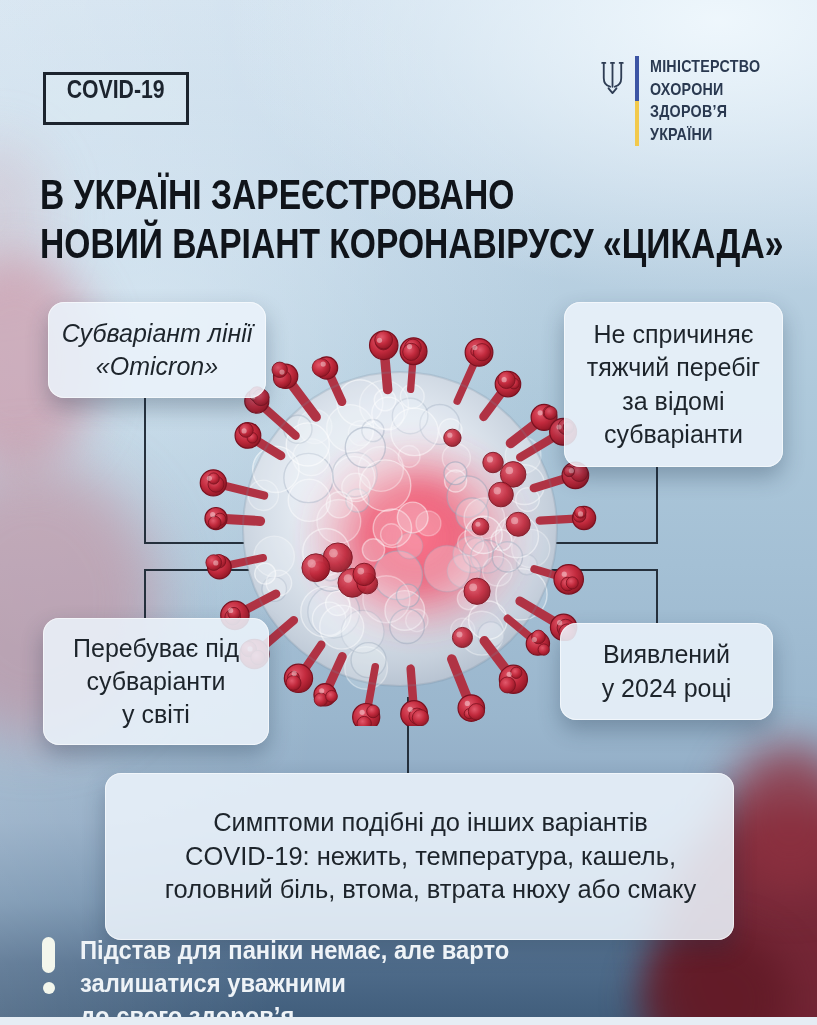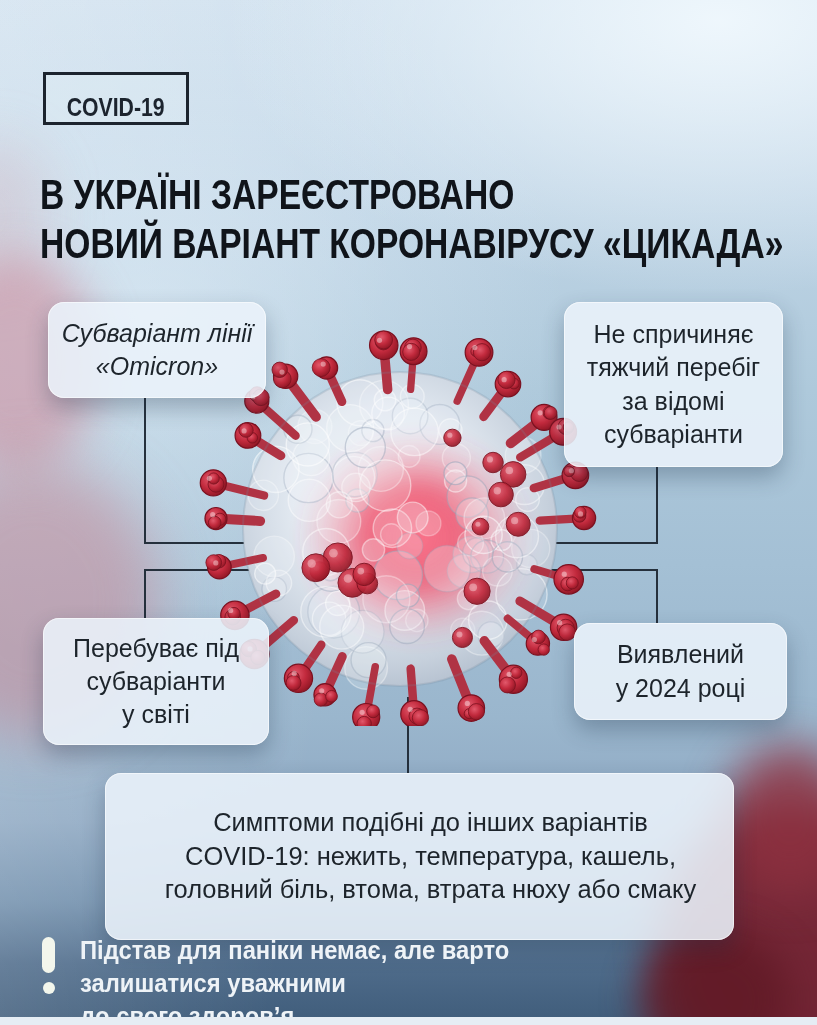--- a/index.html
+++ b/index.html
@@ -15,21 +15,21 @@
   .blob{position:absolute;border-radius:50%;z-index:1;pointer-events:none;}
   .blob-pink-top{left:-70px;top:255px;width:170px;height:215px;background:rgba(205,135,152,.55);filter:blur(22px);}
   .blob-pink-faint{left:-60px;top:140px;width:110px;height:150px;background:rgba(210,160,172,.28);filter:blur(26px);}
   .blob-pink-mid{left:-90px;top:460px;width:250px;height:280px;background:rgba(195,135,150,.55);filter:blur(28px);}
   .blob-red-1{left:660px;top:800px;width:260px;height:290px;background:rgba(118,32,46,.92);filter:blur(20px);}
   .blob-red-2{left:725px;top:745px;width:130px;height:150px;background:rgba(142,49,64,.8);filter:blur(22px);}
   .blob-red-3{left:640px;top:930px;width:150px;height:140px;background:rgba(96,26,38,.85);filter:blur(18px);}
 
   .badge{
     position:absolute;left:43px;top:72px;width:140px;height:47px;z-index:4;
-    border:3px solid #1c242e;display:flex;align-items:flex-end;justify-content:center;
+    border:3px solid #1c242e;display:flex;align-items:flex-start;justify-content:center;
     color:#1c242e;font-size:25px;font-weight:bold;background:rgba(240,247,252,.18);
   }
   .squeeze{display:inline-block;transform-origin:left center;white-space:nowrap;}
   .badge .squeeze{transform:scaleX(.85);transform-origin:center;}
 
   .logo{position:absolute;left:599px;top:56px;display:flex;z-index:4;}
   .logo-trident{width:27px;height:36px;margin-top:4px;}
   .logo-bar{width:4px;height:90px;margin-left:9px;background:linear-gradient(180deg,#3c55a4 0 50%,#f2c94c 50% 100%);}
   .logo-text{
     margin-left:11px;color:#2a3950;font-weight:bold;font-size:17px;line-height:22.5px;
@@ -43,21 +43,21 @@
 
   .callout{
     position:absolute;z-index:4;background:rgba(235,243,250,.88);border-radius:16px;
     box-shadow:0 10px 22px rgba(25,45,70,.30), inset 0 0 0 1px rgba(255,255,255,.55);
     display:flex;align-items:center;justify-content:center;text-align:center;
     color:#1d242b;font-size:25px;line-height:1.33;white-space:pre-line;
   }
   .box-tl{left:48px;top:302px;width:218px;height:96px;font-style:italic;}
   .box-tr{left:564px;top:302px;width:219px;height:165px;}
   .box-bl{left:43px;top:618px;width:226px;height:127px;}
-  .box-br{left:560px;top:623px;width:213px;height:97px;margin-left:14px;}
+  .box-br{left:560px;top:623px;width:213px;height:97px;}
   .box-sym{left:105px;top:773px;width:607px;height:167px;font-size:25.5px;padding-left:22px;}
 
   .virus{position:absolute;left:182px;top:328px;width:440px;height:398px;z-index:3;}
 
   .note{position:absolute;left:0;top:925px;width:664px;height:92px;z-index:5;}
   .excl-bar{position:absolute;left:42px;top:12px;width:13px;height:36px;border-radius:7px;background:#f3f6ec;}
   .excl-dot{position:absolute;left:43px;top:57px;width:12px;height:12px;border-radius:50%;background:#f3f6ec;}
   .note-text{
     position:absolute;left:80px;top:9px;color:#eef3f7;font-weight:bold;font-size:25px;line-height:33px;
     transform:scaleX(.95);transform-origin:left top;white-space:pre-line;
@@ -73,20 +73,34 @@
   <div class="blob blob-pink-top"></div>
   <div class="blob blob-pink-mid"></div>
   <div class="blob blob-red-1"></div>
   <div class="blob blob-red-2"></div>
   <div class="blob blob-red-3"></div>
 
   <div class="badge">
     <span class="squeeze">COVID-19</span>
   </div>
 
+  <div class="logo">
+    <svg class="logo-trident" viewBox="0 0 34 44" fill="none" stroke="#2e3d54" stroke-width="2.3" stroke-linecap="round" stroke-linejoin="round">
+      <path d="M4 3 h4 M26 3 h4 M15 3 h4"></path>
+      <path d="M6 3 v19 q0 9 8 11"></path>
+      <path d="M28 3 v19 q0 9 -8 11"></path>
+      <path d="M17 3 v30"></path>
+      <path d="M12 35 l5 6 l5 -6"></path>
+    </svg>
+    <div class="logo-bar"></div>
+    <div class="logo-text">МІНІСТЕРСТВО
+ОХОРОНИ
+ЗДОРОВ’Я
+УКРАЇНИ</div>
+  </div>
 
   <div class="headline">
     <div>В УКРАЇНІ ЗАРЕЄСТРОВАНО</div>
     <div>НОВИЙ ВАРІАНТ КОРОНАВІРУСУ «ЦИКАДА»</div>
   </div>
 
   <div class="cl" style="left:144px;top:398px;width:2px;height:145px;"></div>
   <div class="cl" style="left:656px;top:467px;width:2px;height:76px;"></div>
   <div class="cl" style="left:144px;top:542px;width:514px;height:2px;"></div>
   <div class="cl" style="left:144px;top:569px;width:514px;height:2px;"></div>

